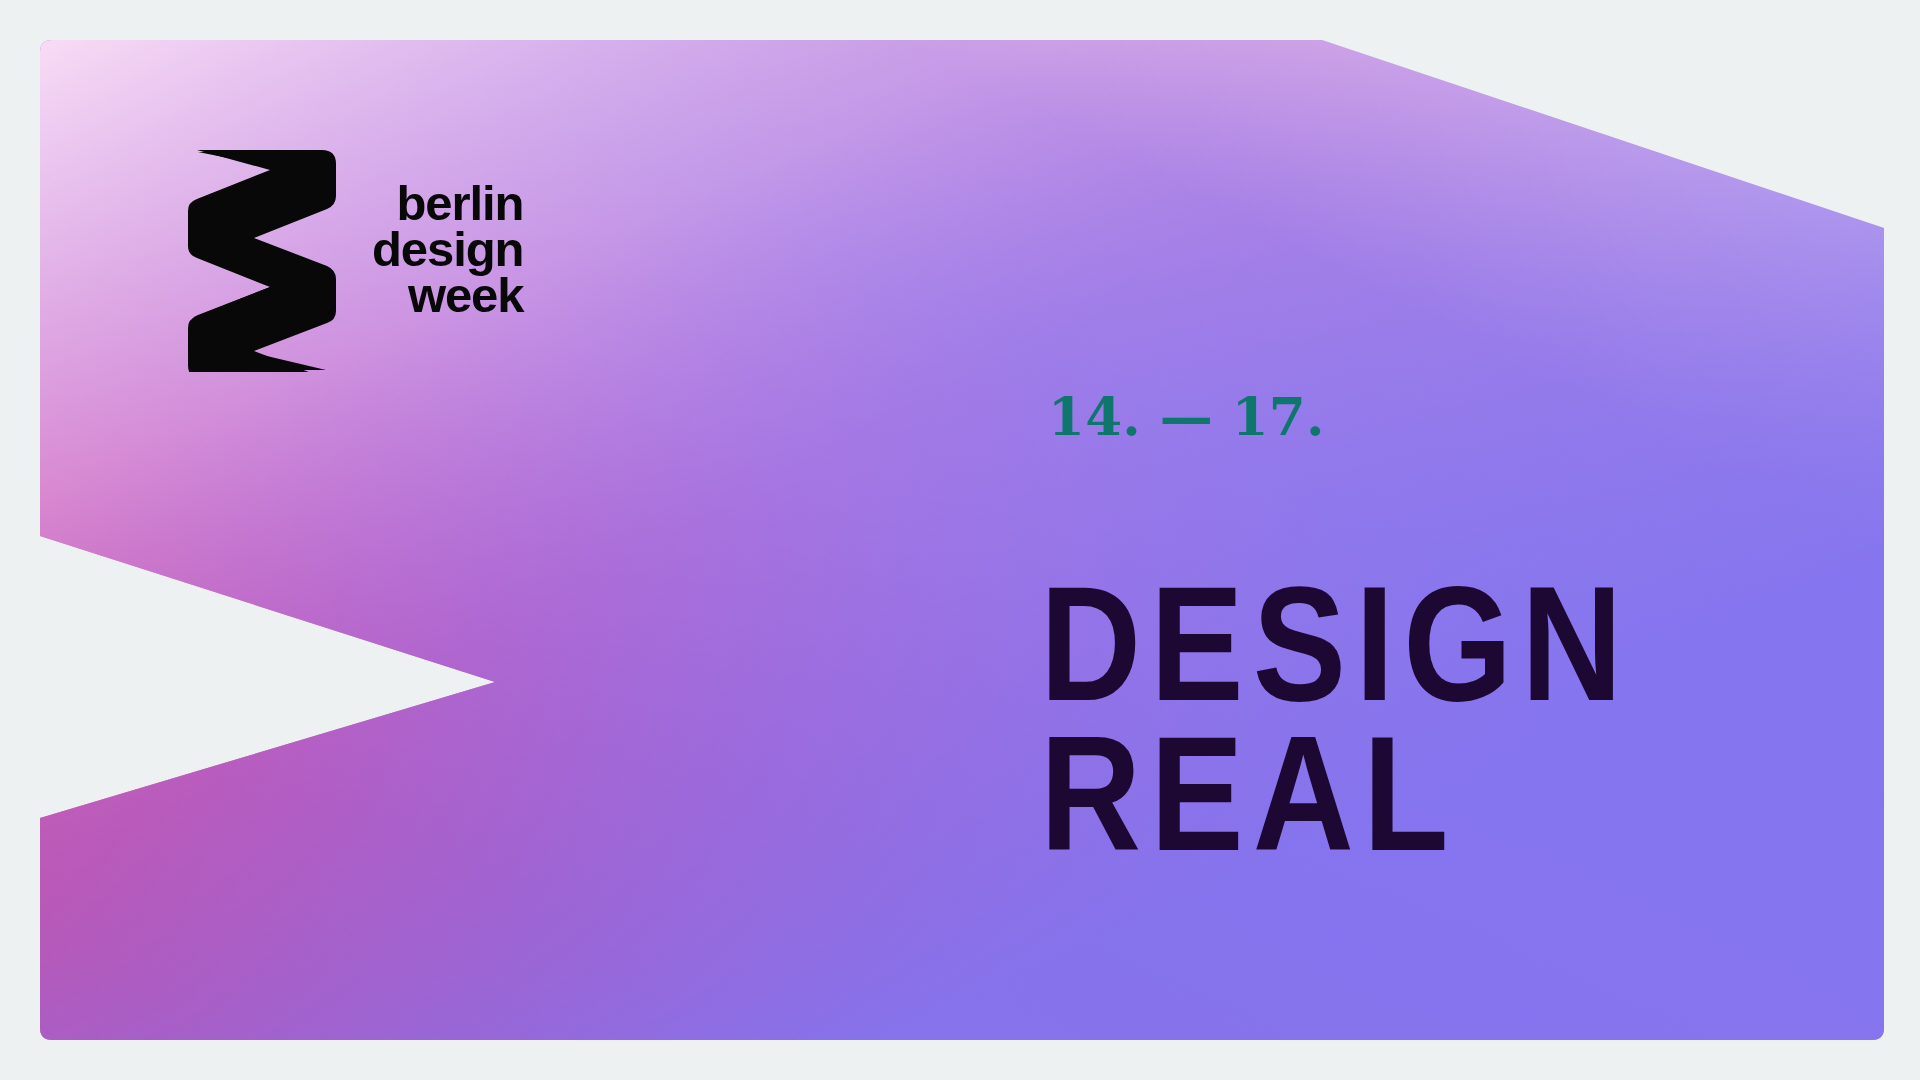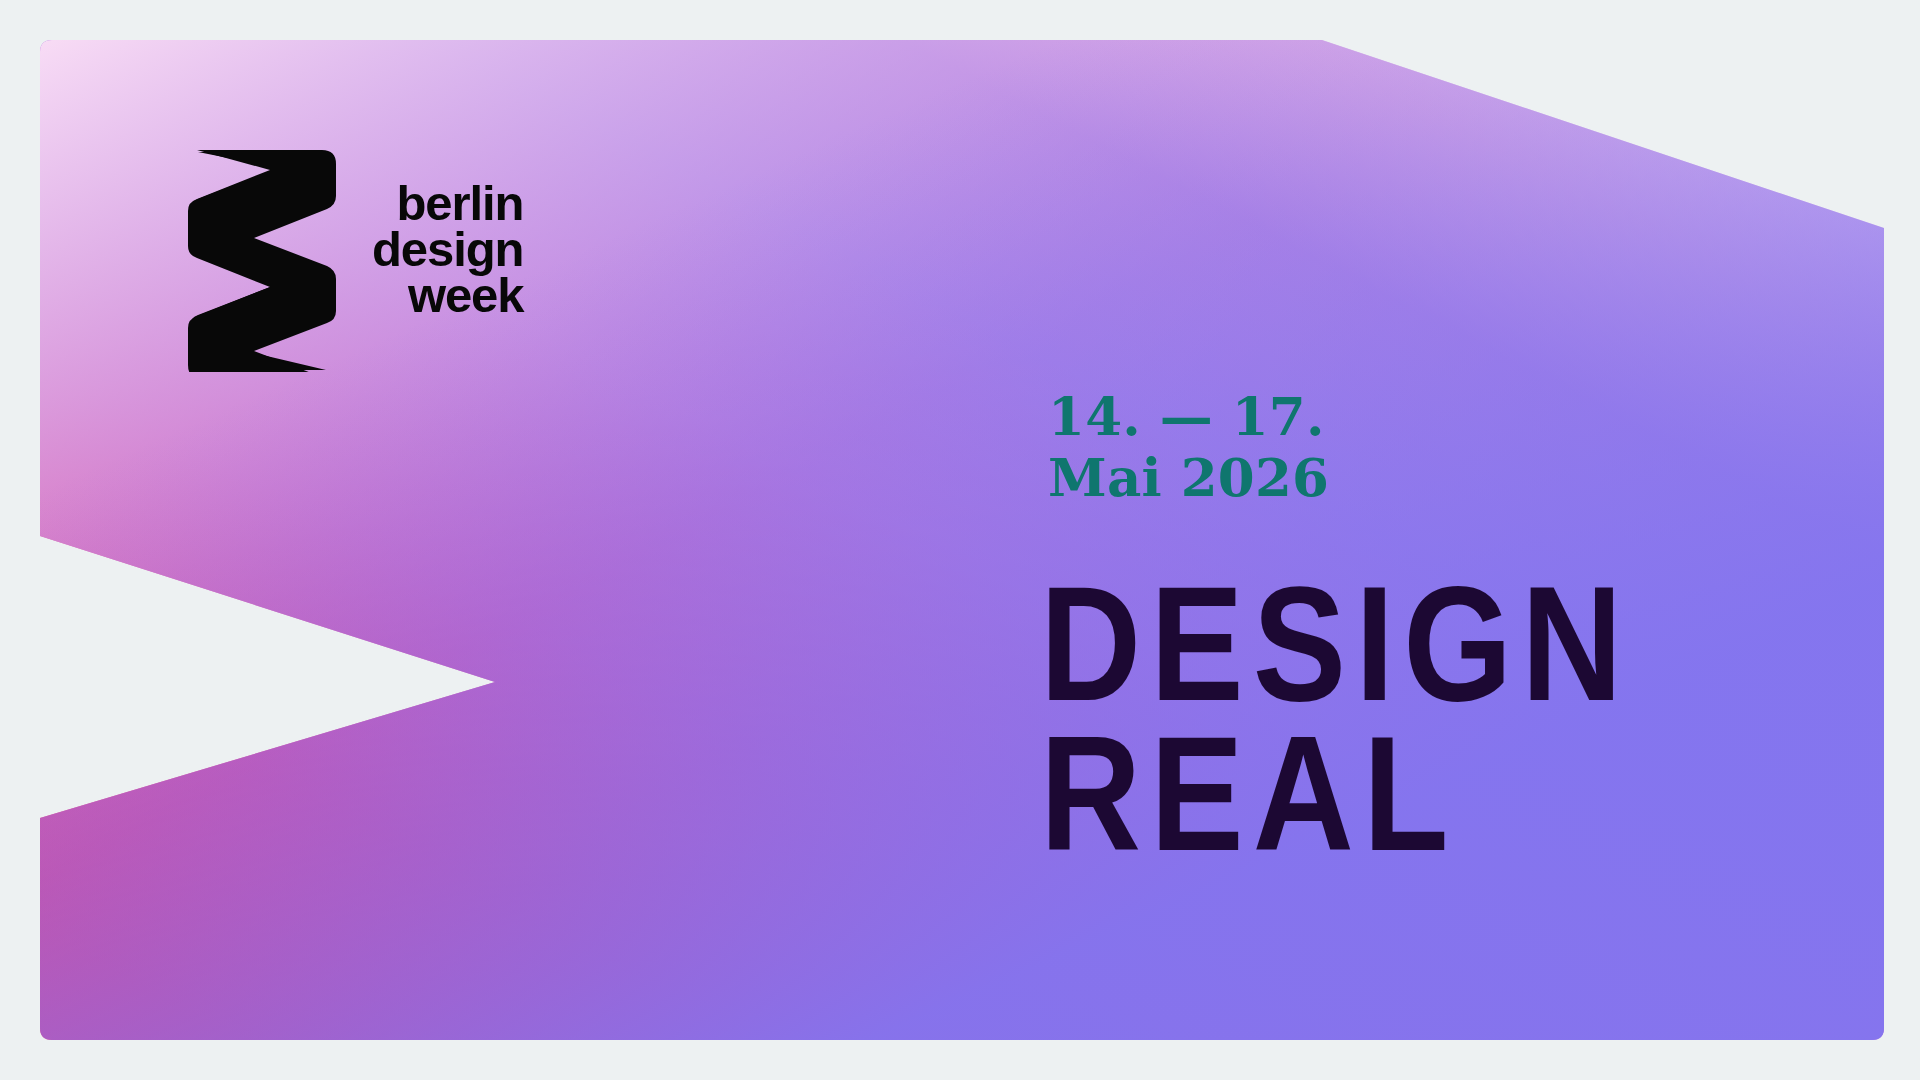--- a/index.html
+++ b/index.html
@@ -233,21 +233,20 @@
 
     <div class="logo-wordmark">
       <span>berlin</span>
       <span>design</span>
       <span>week</span>
     </div>
   </div>
 
   <div class="date-block">
     <span>14. — 17.</span>
-    <span>Mai 2026</span>
   </div>
 
   <div class="headline">
     <span>DESIGN</span>
     <span>REAL</span>
   </div>
 
 </div>
 
 </body></html>

